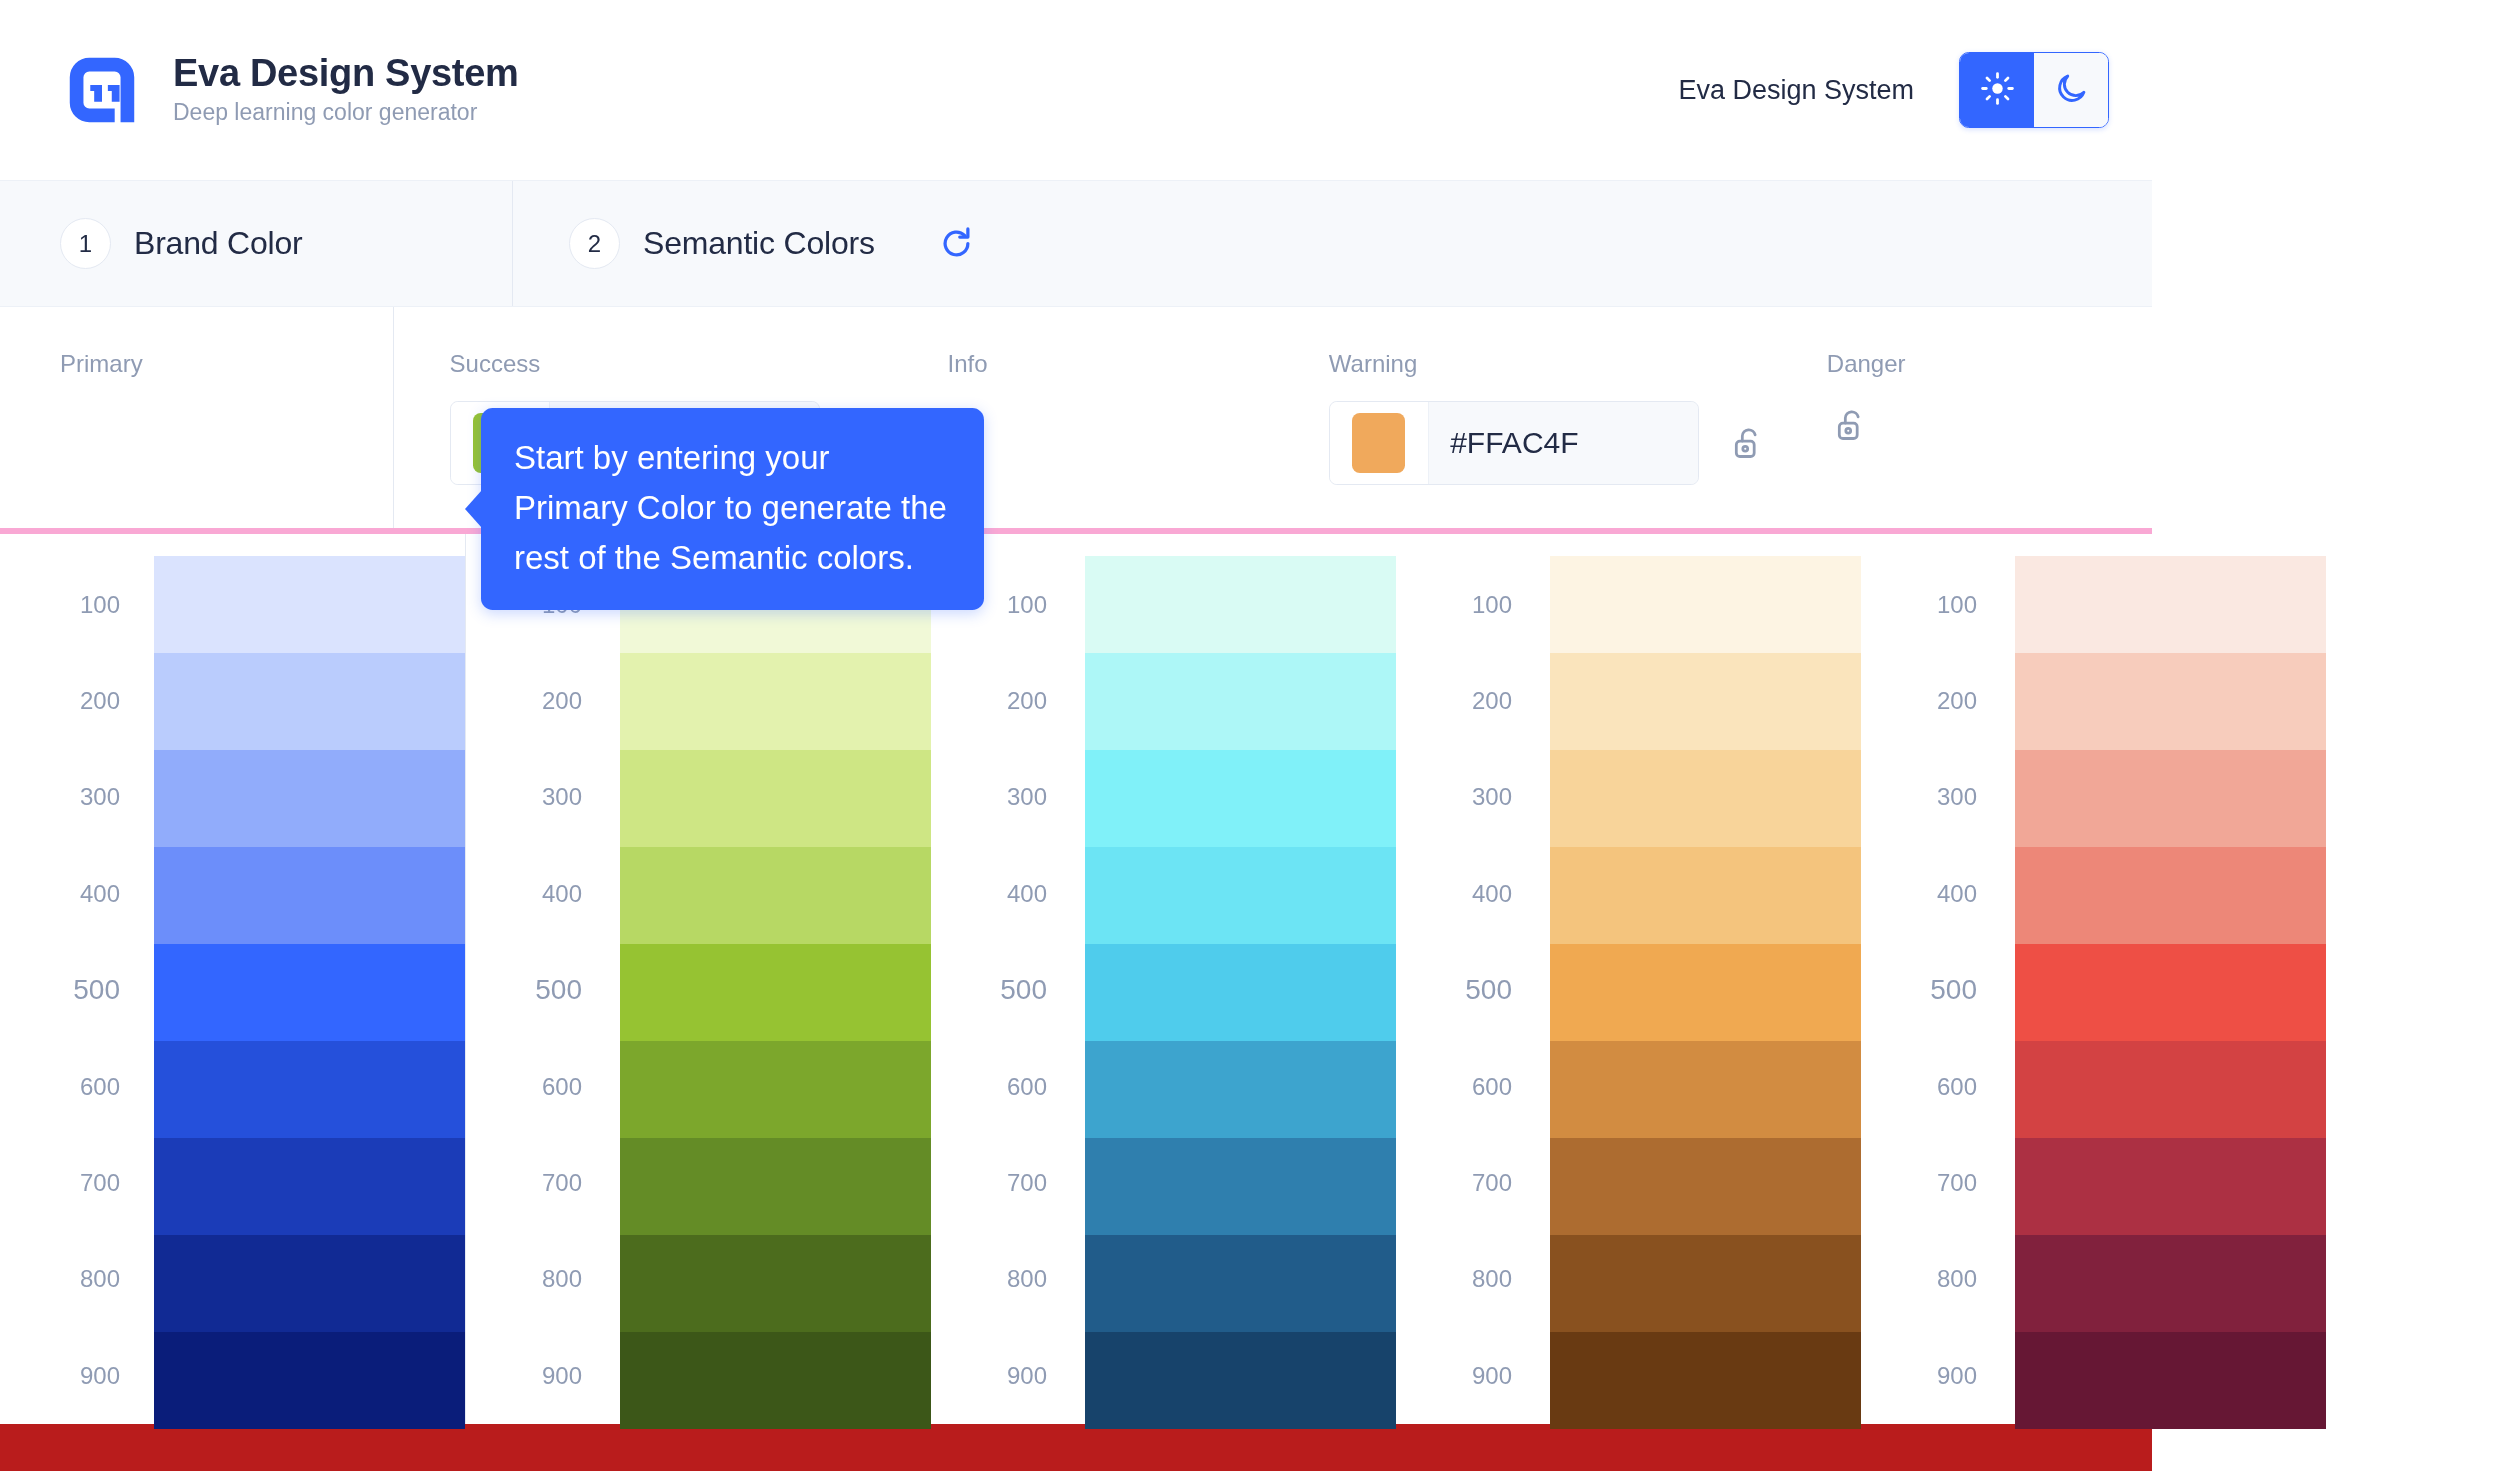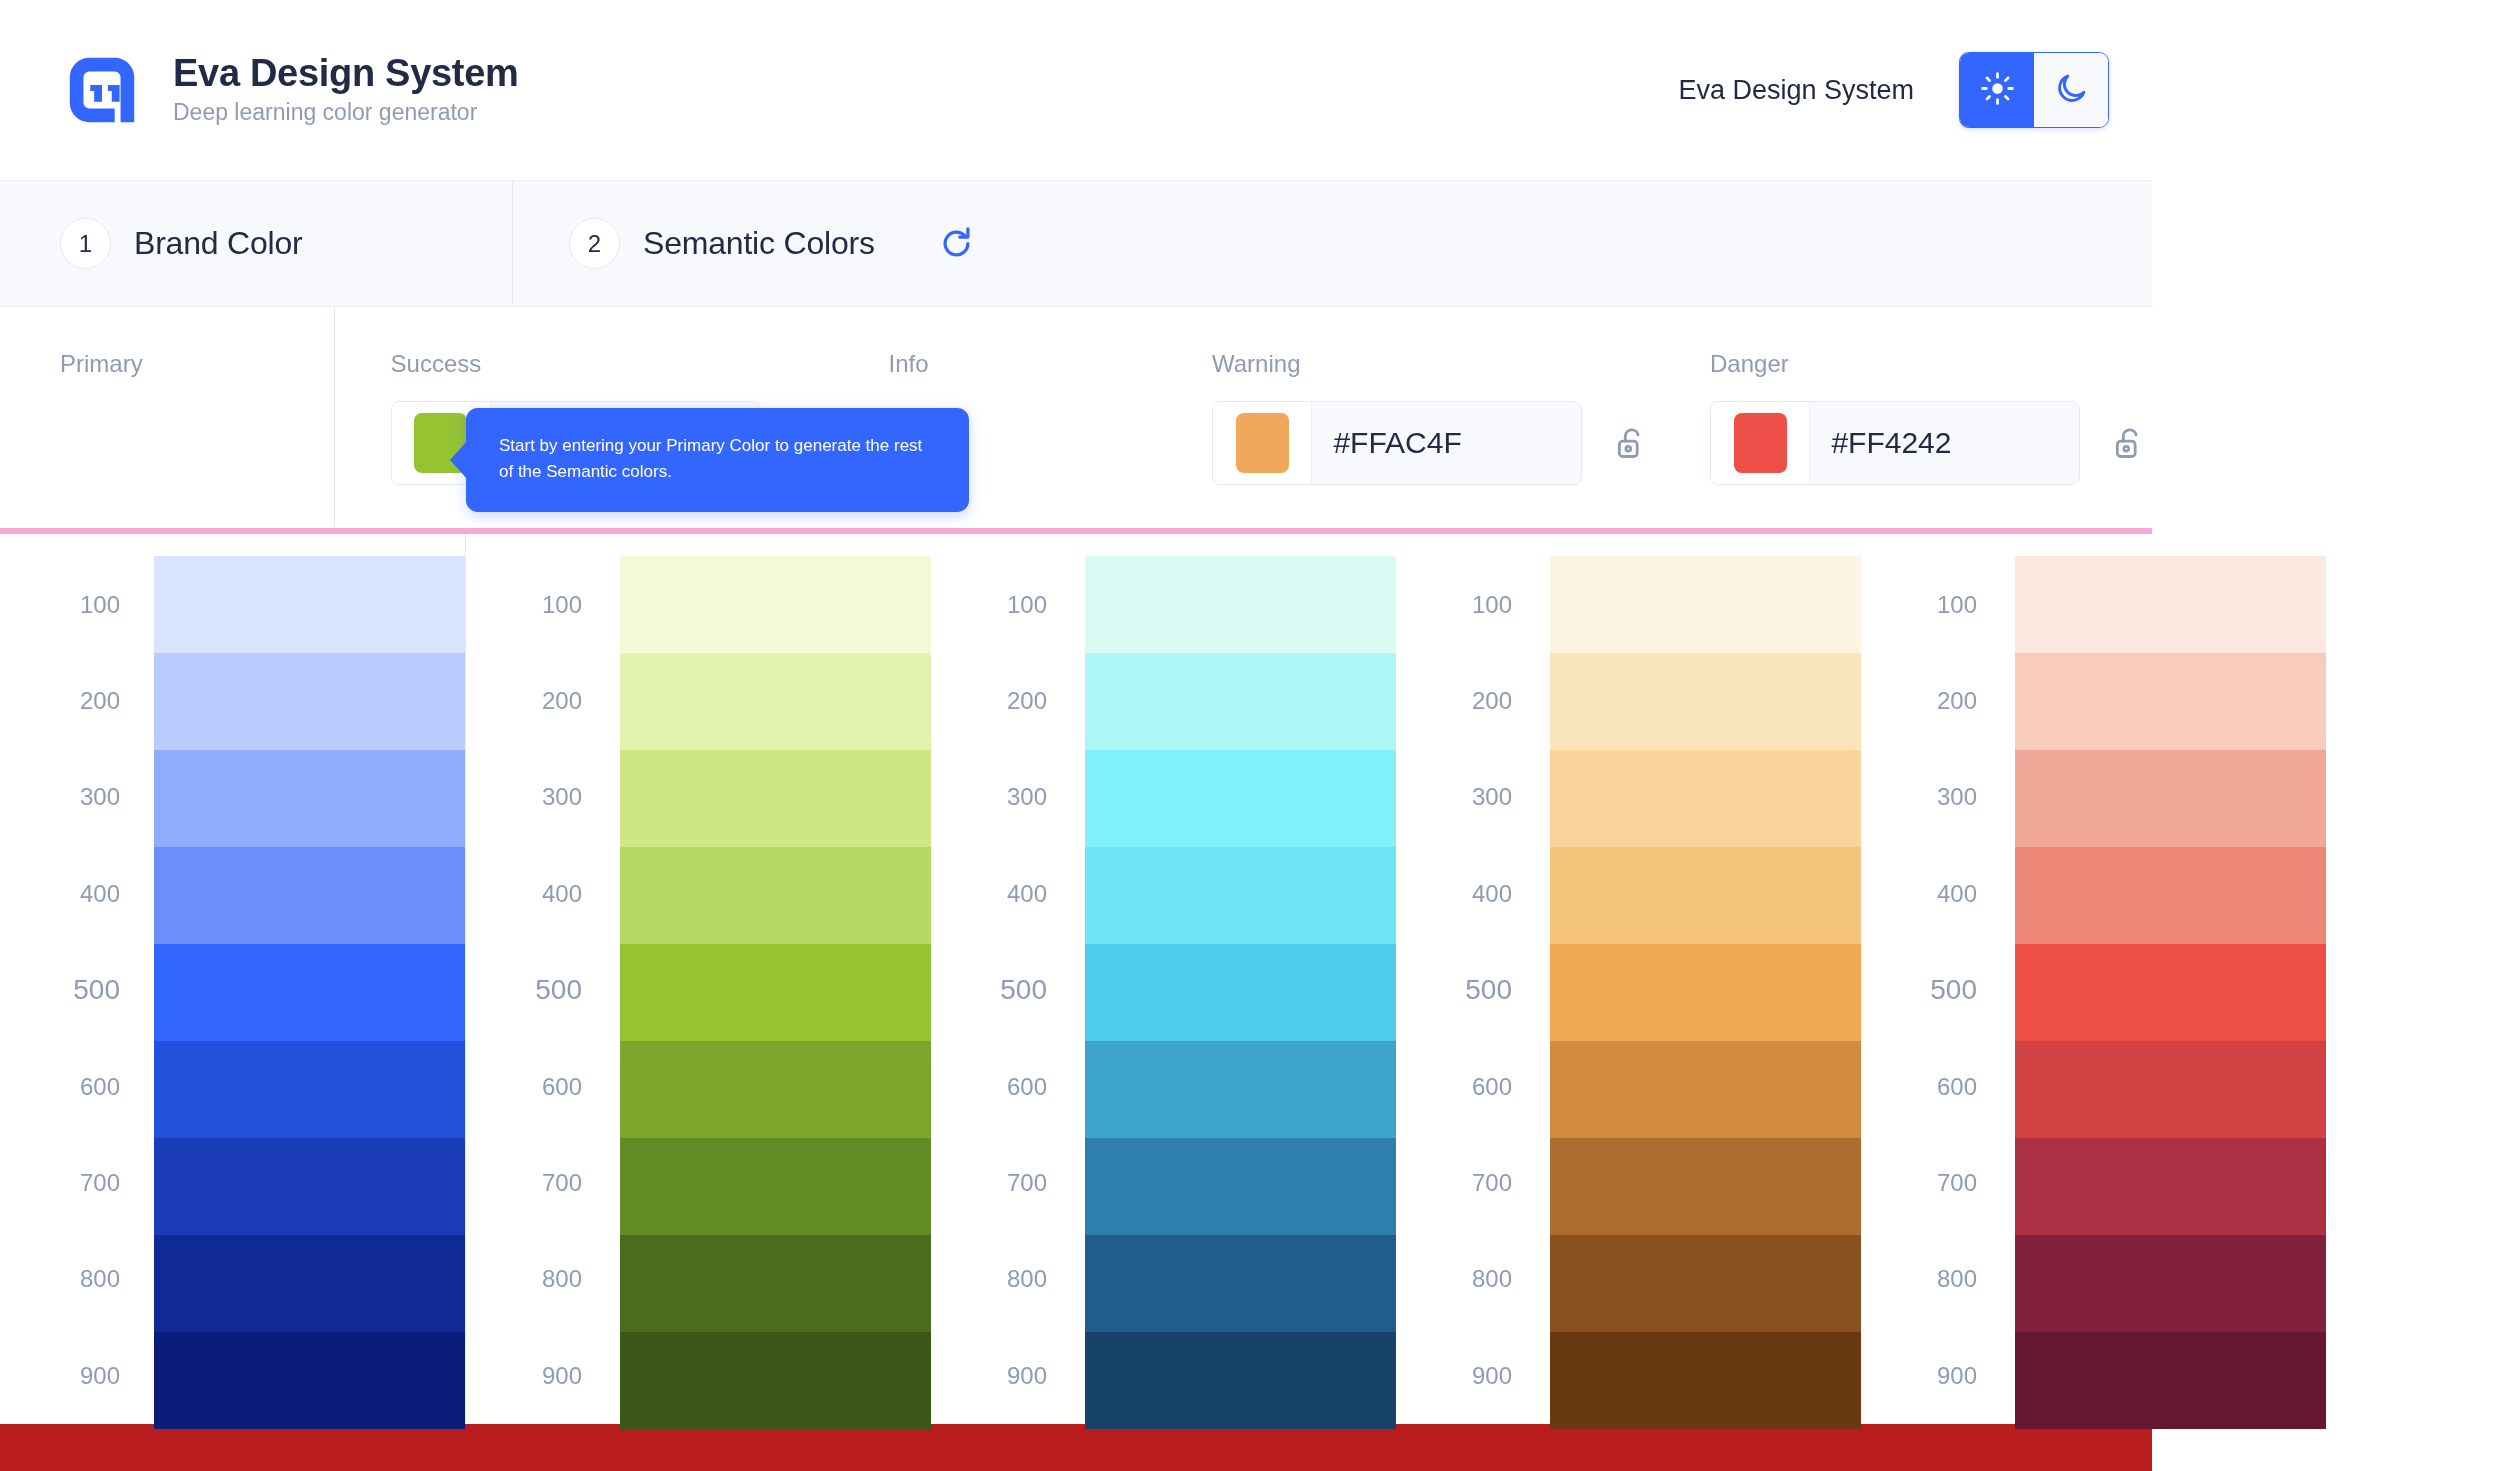--- a/index.html
+++ b/index.html
@@ -124,27 +124,27 @@
   }
   .lock-btn {
     width: 49px; height: 49px; cursor: pointer;
     background: none; border: none;
     display: flex; align-items: center; justify-content: center;
   }
 
   
   .tooltip {
     position: absolute;
-    left: 466px; top: 408px;
+    left: 481px; top: 408px;
     width: 503px;
     background: #3366ff;
     border-radius: 11.7px;
     padding: 25px 33px 27px 33px;
     color: #ffffff;
-    font-size: 17px;
+    font-size: 33px;
     line-height: 1.52;
     z-index: 40;
     box-shadow: 0 3.9px 13.6px rgba(51,102,255,0.25);
   }
   .tooltip:after {
     content: "";
     position: absolute;
     left: -16.5px; top: 50%; transform: translateY(-50%);
     width: 0; height: 0;
     border-top: 19.4px solid transparent;
@@ -290,26 +290,20 @@
   <rect x="4.5" y="10.5" width="11" height="9.5" rx="2.2"></rect>
   <path d="M8.2 10.5V7.4a4 4 0 0 1 7.9-.7"></path>
   <circle cx="10" cy="15.2" r="1.5"></circle>
 </svg>
           </button>
         </div>
       </div>
       <div class="input-col sem">
         <div class="col-label">Danger</div>
         <div class="input-wrap">
-          <div class="color-input">
-            <div class="swatch-cell">
-              <div class="swatch-chip" style="background: rgb(238, 80, 73);"></div>
-            </div>
-            <div class="hex-cell">#FF4242</div>
-          </div>
           <button class="lock-btn">
             <svg width="39" height="39" viewBox="0 0 24 24" fill="none" stroke="#8F9BB3" stroke-width="1.7" stroke-linecap="round" stroke-linejoin="round">
   <rect x="4.5" y="10.5" width="11" height="9.5" rx="2.2"></rect>
   <path d="M8.2 10.5V7.4a4 4 0 0 1 7.9-.7"></path>
   <circle cx="10" cy="15.2" r="1.5"></circle>
 </svg>
           </button>
         </div>
       </div>
     </div>

